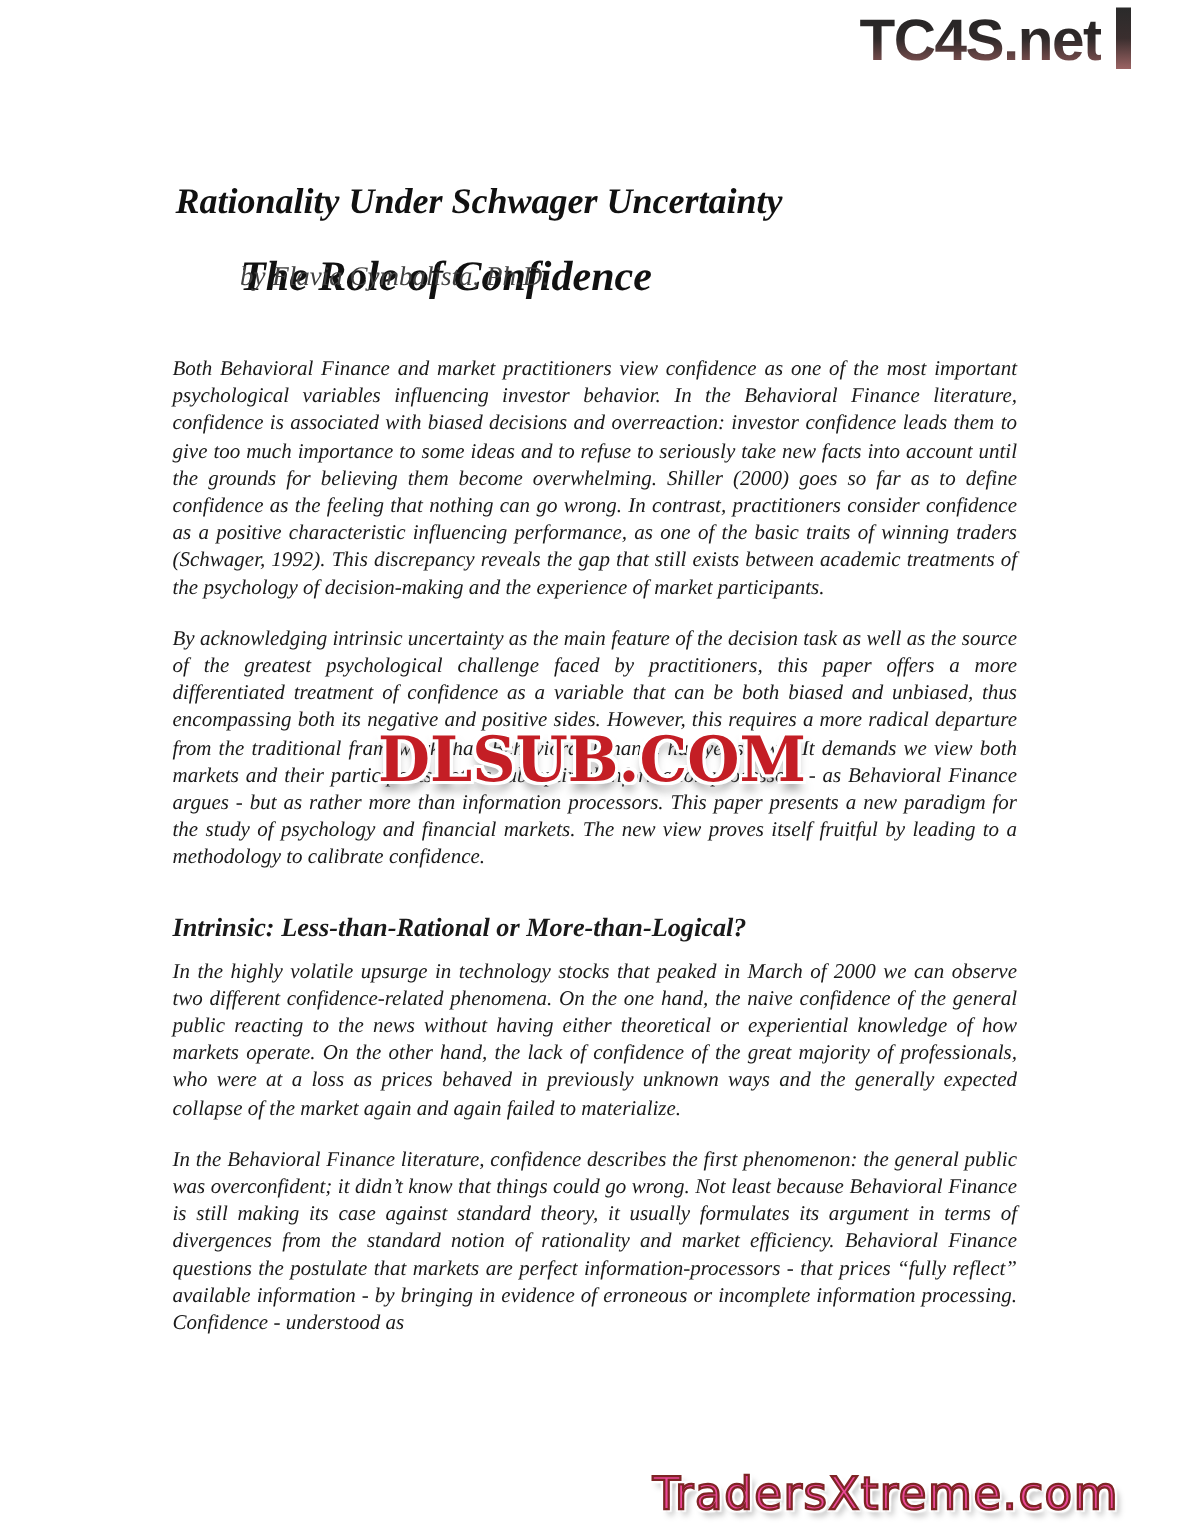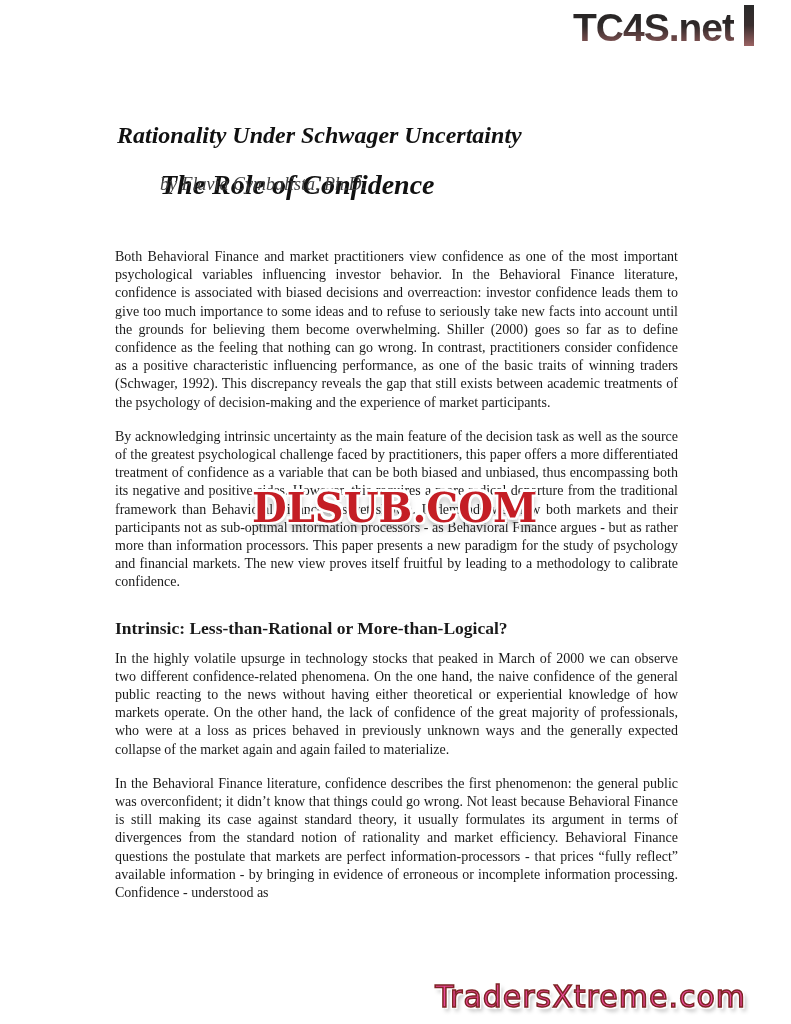--- a/index.html
+++ b/index.html
@@ -69,25 +69,26 @@
     font-size: 18px;
     font-style: italic;
     color: #404040;
     white-space: nowrap;
   }
 
   
   .body-text {
     position: absolute;
     left: 115px;
-    top: 248px;
+    top: 238px;
     width: 563px;
     font-size: 14px;
     line-height: 18.2px;
     text-align: justify;
+    font-style: italic;
   }
   .body-text p { margin: 0 0 16px 0; }
   .section-heading {
     margin: 25px 0 11px 0;
     font-size: 17.5px;
     font-weight: bold;
     line-height: 22px;
     text-align: left;
   }
   .para-4 { margin-top: 21px; }

